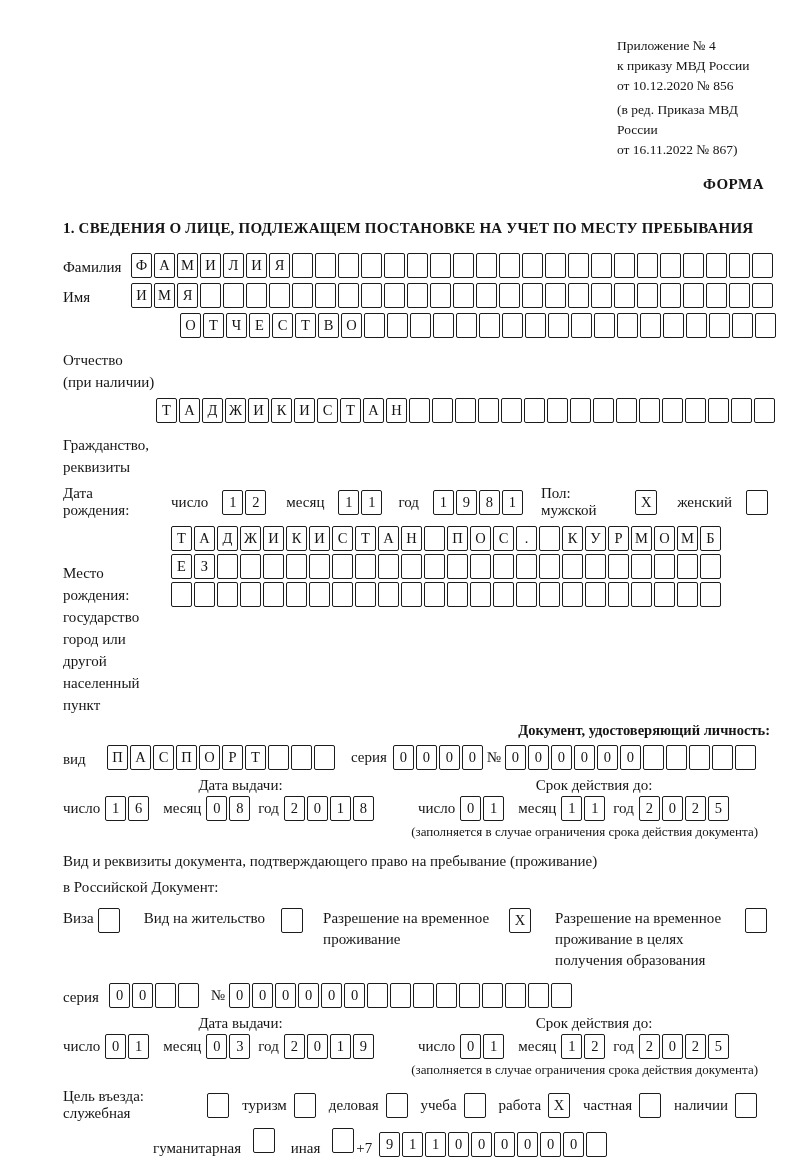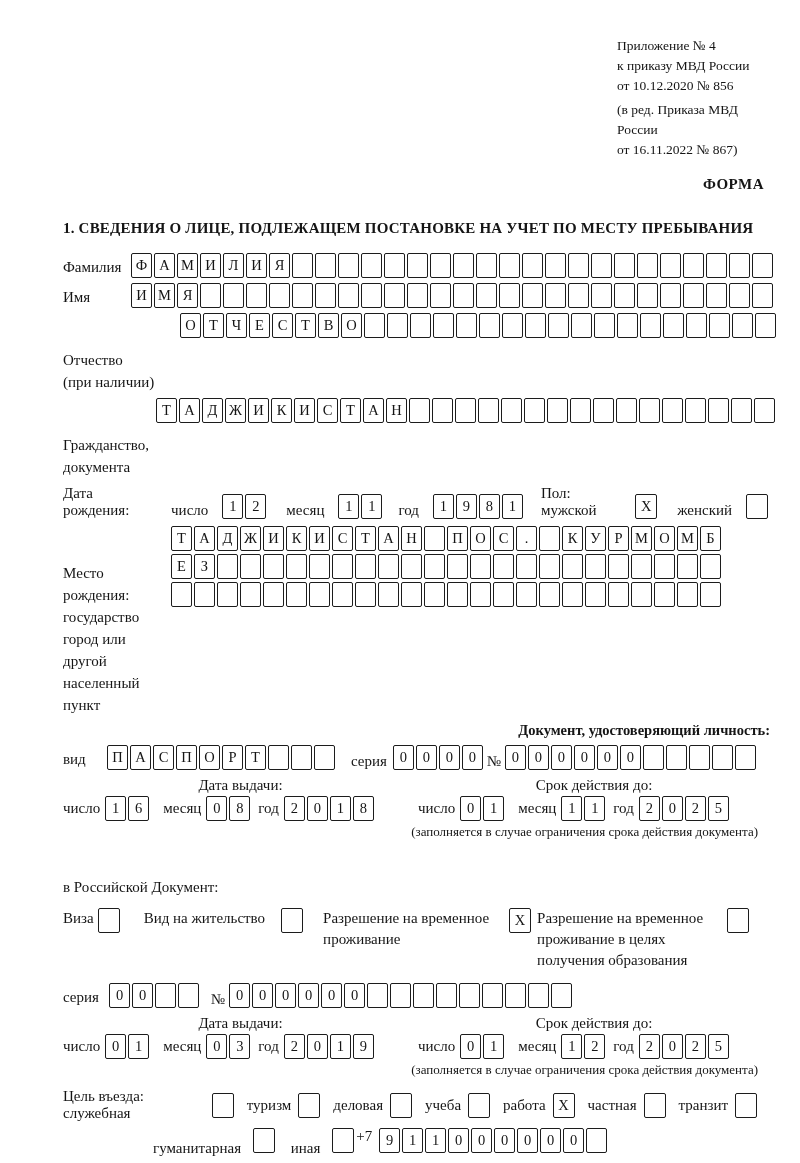--- a/index.html
+++ b/index.html
@@ -16,21 +16,21 @@
   .hdr-block { margin-left:554px; font-size:13.5px; line-height:20px; }
   .hdr-block .gap { height:4px; }
   .forma { text-align:right; font-weight:bold; font-size:15px; margin:16px 6px 0 0; letter-spacing:.5px; }
 
   
   .title { text-align:center; font-weight:bold; font-size:16px; line-height:24px; margin-top:22px; }
   .title .uline { display:inline-block; width:60px; border-bottom:2px solid #333; margin-left:10px; vertical-align:baseline; }
   .sec-heading { text-align:left; font-weight:bold; font-size:15px; margin-top:27px; letter-spacing:.2px; }
 
   
-  .row { display:flex; align-items:flex-end; margin-top:5px; }
+  .row { display:flex; align-items:center; margin-top:5px; }
   .row.top { align-items:flex-start; }
   .lblcol { flex:none; line-height:22px; padding-top:2px; }
   .cells { display:flex; flex-wrap:nowrap; }
 
   .cell {
     flex:none; display:inline-block;
     width:21px; height:25px; line-height:23px;
     border:1.6px solid #1c1c1c; border-radius:2px;
     margin-right:2px; text-align:center;
     font-size:14.5px; background:#fff;
@@ -64,21 +64,21 @@
   .permit-item { display:flex; align-items:flex-start; }
   .permit-text { text-align:left; line-height:21px; }
   .pt-narrow { width:178px; }
   .pt-narrow2 { width:182px; }
   .permit-item .cell { margin-left:8px; margin-top:0; }
 
   
   .purpose { display:flex; align-items:center; margin-top:10px; }
   .purpose .pair { display:flex; align-items:center; margin-right:11px; }
   .purpose .pair .cell { margin-left:7px; }
-  .purpose2 { display:flex; align-items:flex-start; margin-top:6px; margin-left:90px; }
+  .purpose2 { display:flex; align-items:flex-end; margin-top:6px; margin-left:90px; }
   .phone-lbl { margin:0 14px 0 24px; }
   .plus { margin-right:7px; }
 
   .para { line-height:26px; margin-top:8px; }
 
   .doc-heading { text-align:right; font-weight:bold; font-size:14.5px; margin-top:6px; }
   .ser-lbl { width:46px; }
   .num-lbl { width:18px; text-align:center; margin-right:2px; }
 </style>
 </head>
@@ -198,21 +198,21 @@
         <span class="cell"></span>
         <span class="cell"></span>
         <span class="cell"></span>
         <span class="cell"></span>
       </span>
   </div>
 
   <div class="row top">
     <span class="lblcol w-grazh stack">
       <span>Гражданство,</span><br>
-      <span>документа</span>
+      <span>реквизиты</span>
     </span>
     <span class="cells" style="display: flex;">
         <span class="cell">Т</span>
         <span class="cell">А</span>
         <span class="cell">Д</span>
         <span class="cell">Ж</span>
         <span class="cell">И</span>
         <span class="cell">К</span>
         <span class="cell">И</span>
         <span class="cell">С</span>
@@ -433,38 +433,38 @@
           <span class="cell">2</span>
           <span class="cell">0</span>
           <span class="cell">2</span>
           <span class="cell">5</span>
         </span>
     </span>
   </div>
   <div class="note">(заполняется в случае ограничения срока действия документа)</div>
 
   <div class="para">
-    <br>
+    <span>Вид и реквизиты документа, подтверждающего право на пребывание (проживание)</span><br>
     <span>в Российской Документ:</span>
   </div>
 
   <div class="permits">
     <span class="permit-item">
       <span class="permit-text">Виза</span>
       <span class="cell cb" style="margin-left:4px"></span>
     </span>
     <span class="permit-item" style="margin-left:22px">
       <span class="permit-text">Вид на жительство</span>
       <span class="cell cb" style="margin-left:16px"></span>
     </span>
     <span class="permit-item" style="margin-left:18px">
       <span class="permit-text pt-narrow">Разрешение на временное проживание</span>
       <span class="cell cb">X</span>
     </span>
-    <span class="permit-item" style="margin-left:4px">
+    <span class="permit-item" style="margin-left:22px">
       <span class="permit-text pt-narrow2">Разрешение на временное проживание в целях получения образования</span>
       <span class="cell cb"></span>
     </span>
   </div>
 
   <div class="row" style="margin-top:12px;">
     <span class="lblcol ser-lbl">серия</span>
     <span class="cells" style="display: flex;">
         <span class="cell">0</span>
         <span class="cell">0</span>
@@ -558,21 +558,21 @@
     </span>
     <span class="pair">
       <span>работа</span>
       <span class="cell cb">X</span>
     </span>
     <span class="pair">
       <span>частная</span>
       <span class="cell cb"></span>
     </span>
     <span class="pair">
-      <span>транзит</span>
+      <span>наличии</span>
       <span class="cell cb"></span>
     </span>
   </div>
 
   <div class="purpose2">
     <span class="pair" style="margin-right:14px">
       <span>гуманитарная</span>
       <span class="cell cb" style="margin-left:8px"></span>
     </span>
     <span class="pair">

